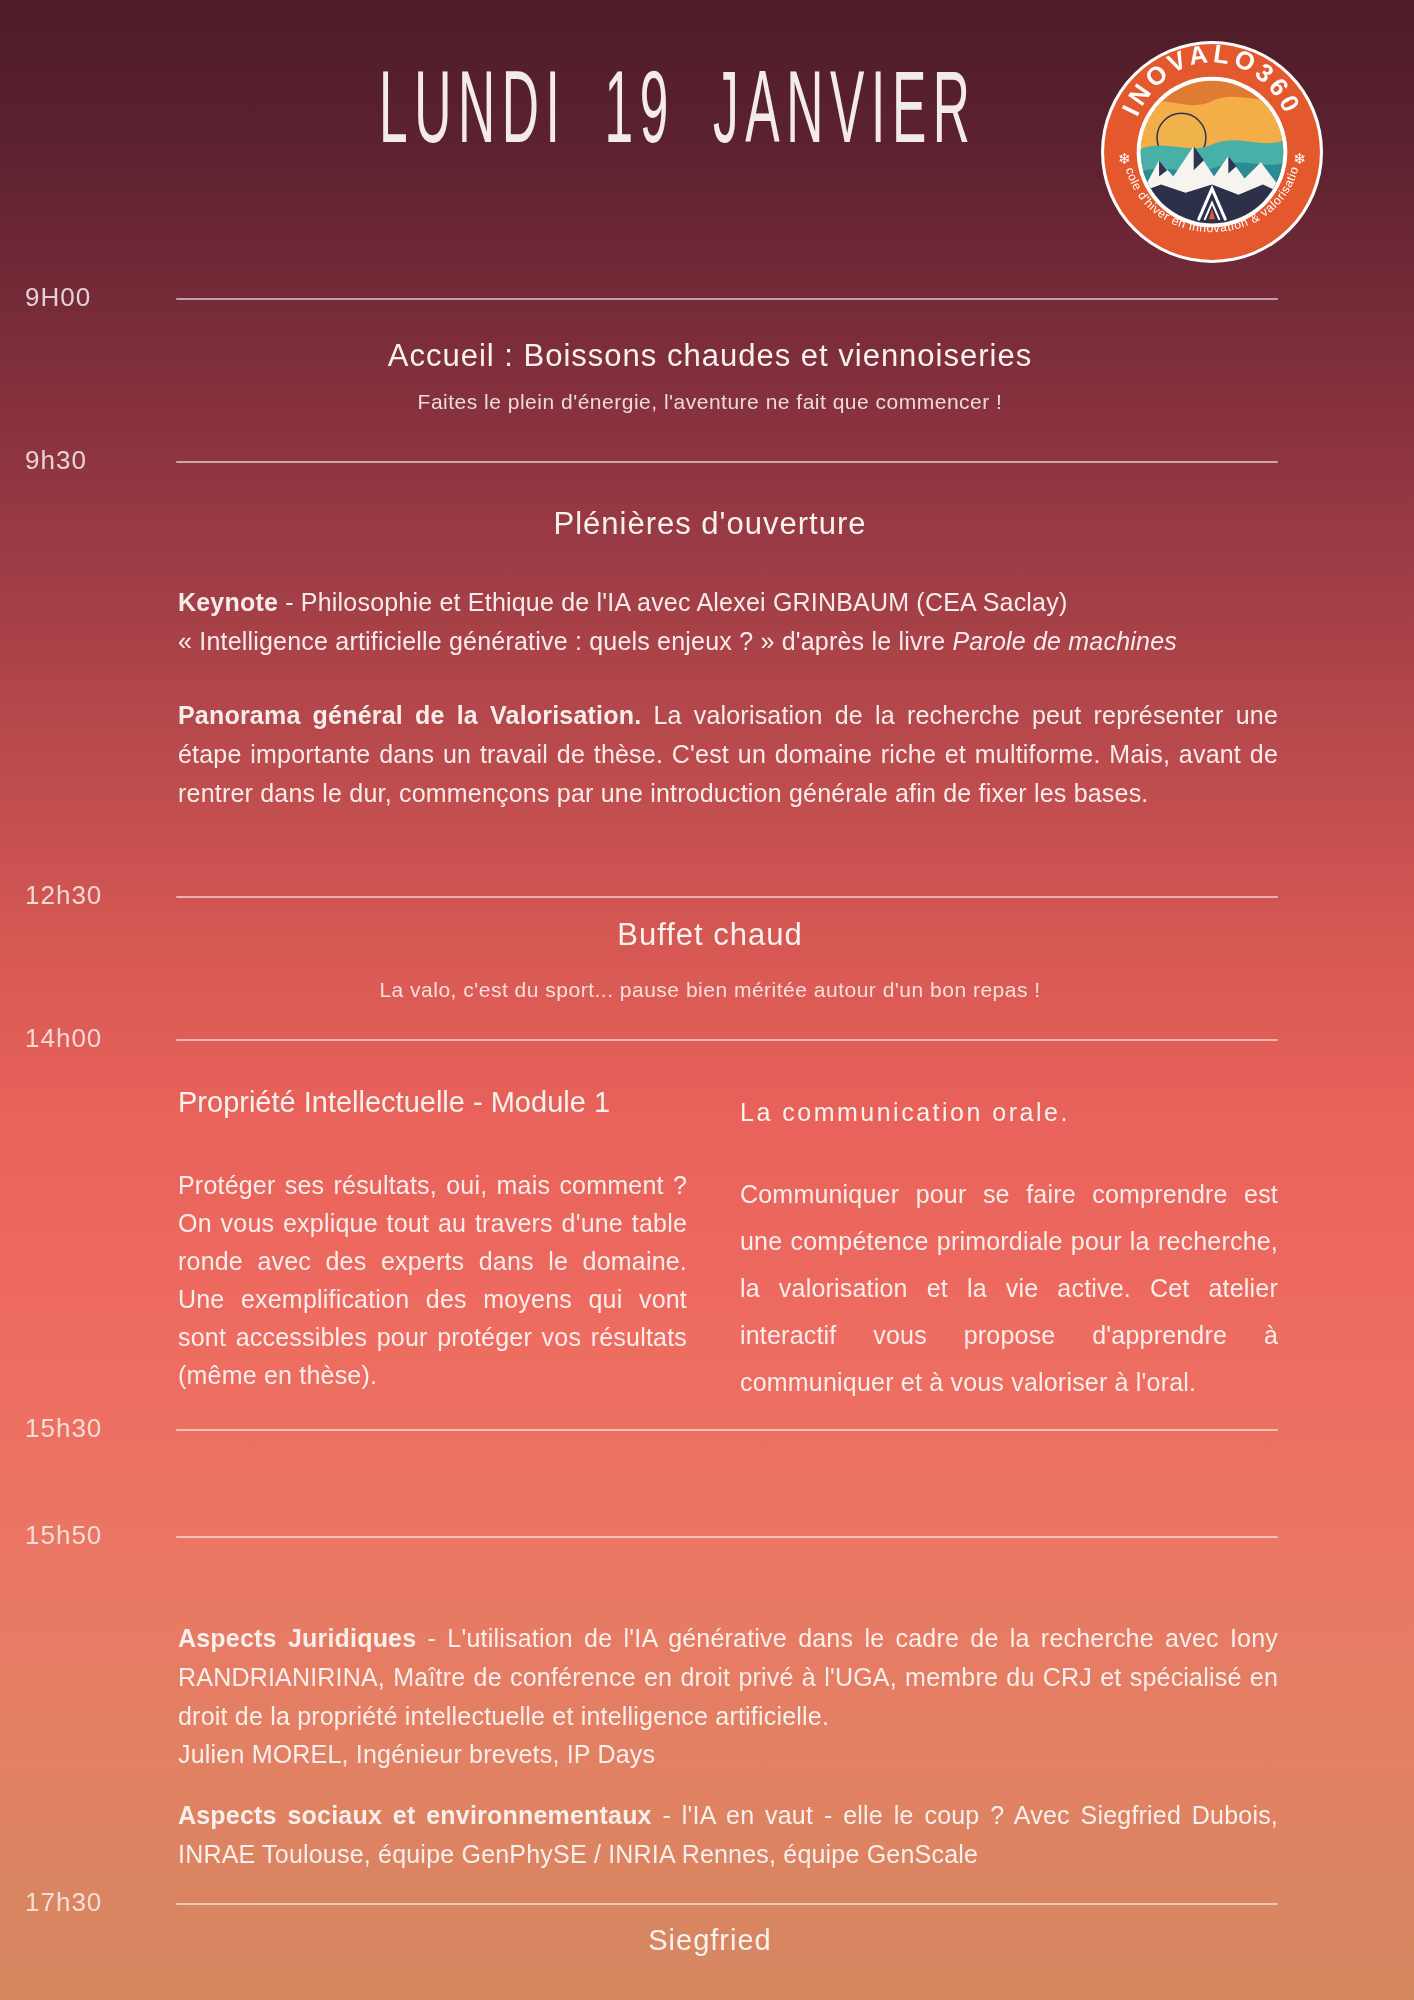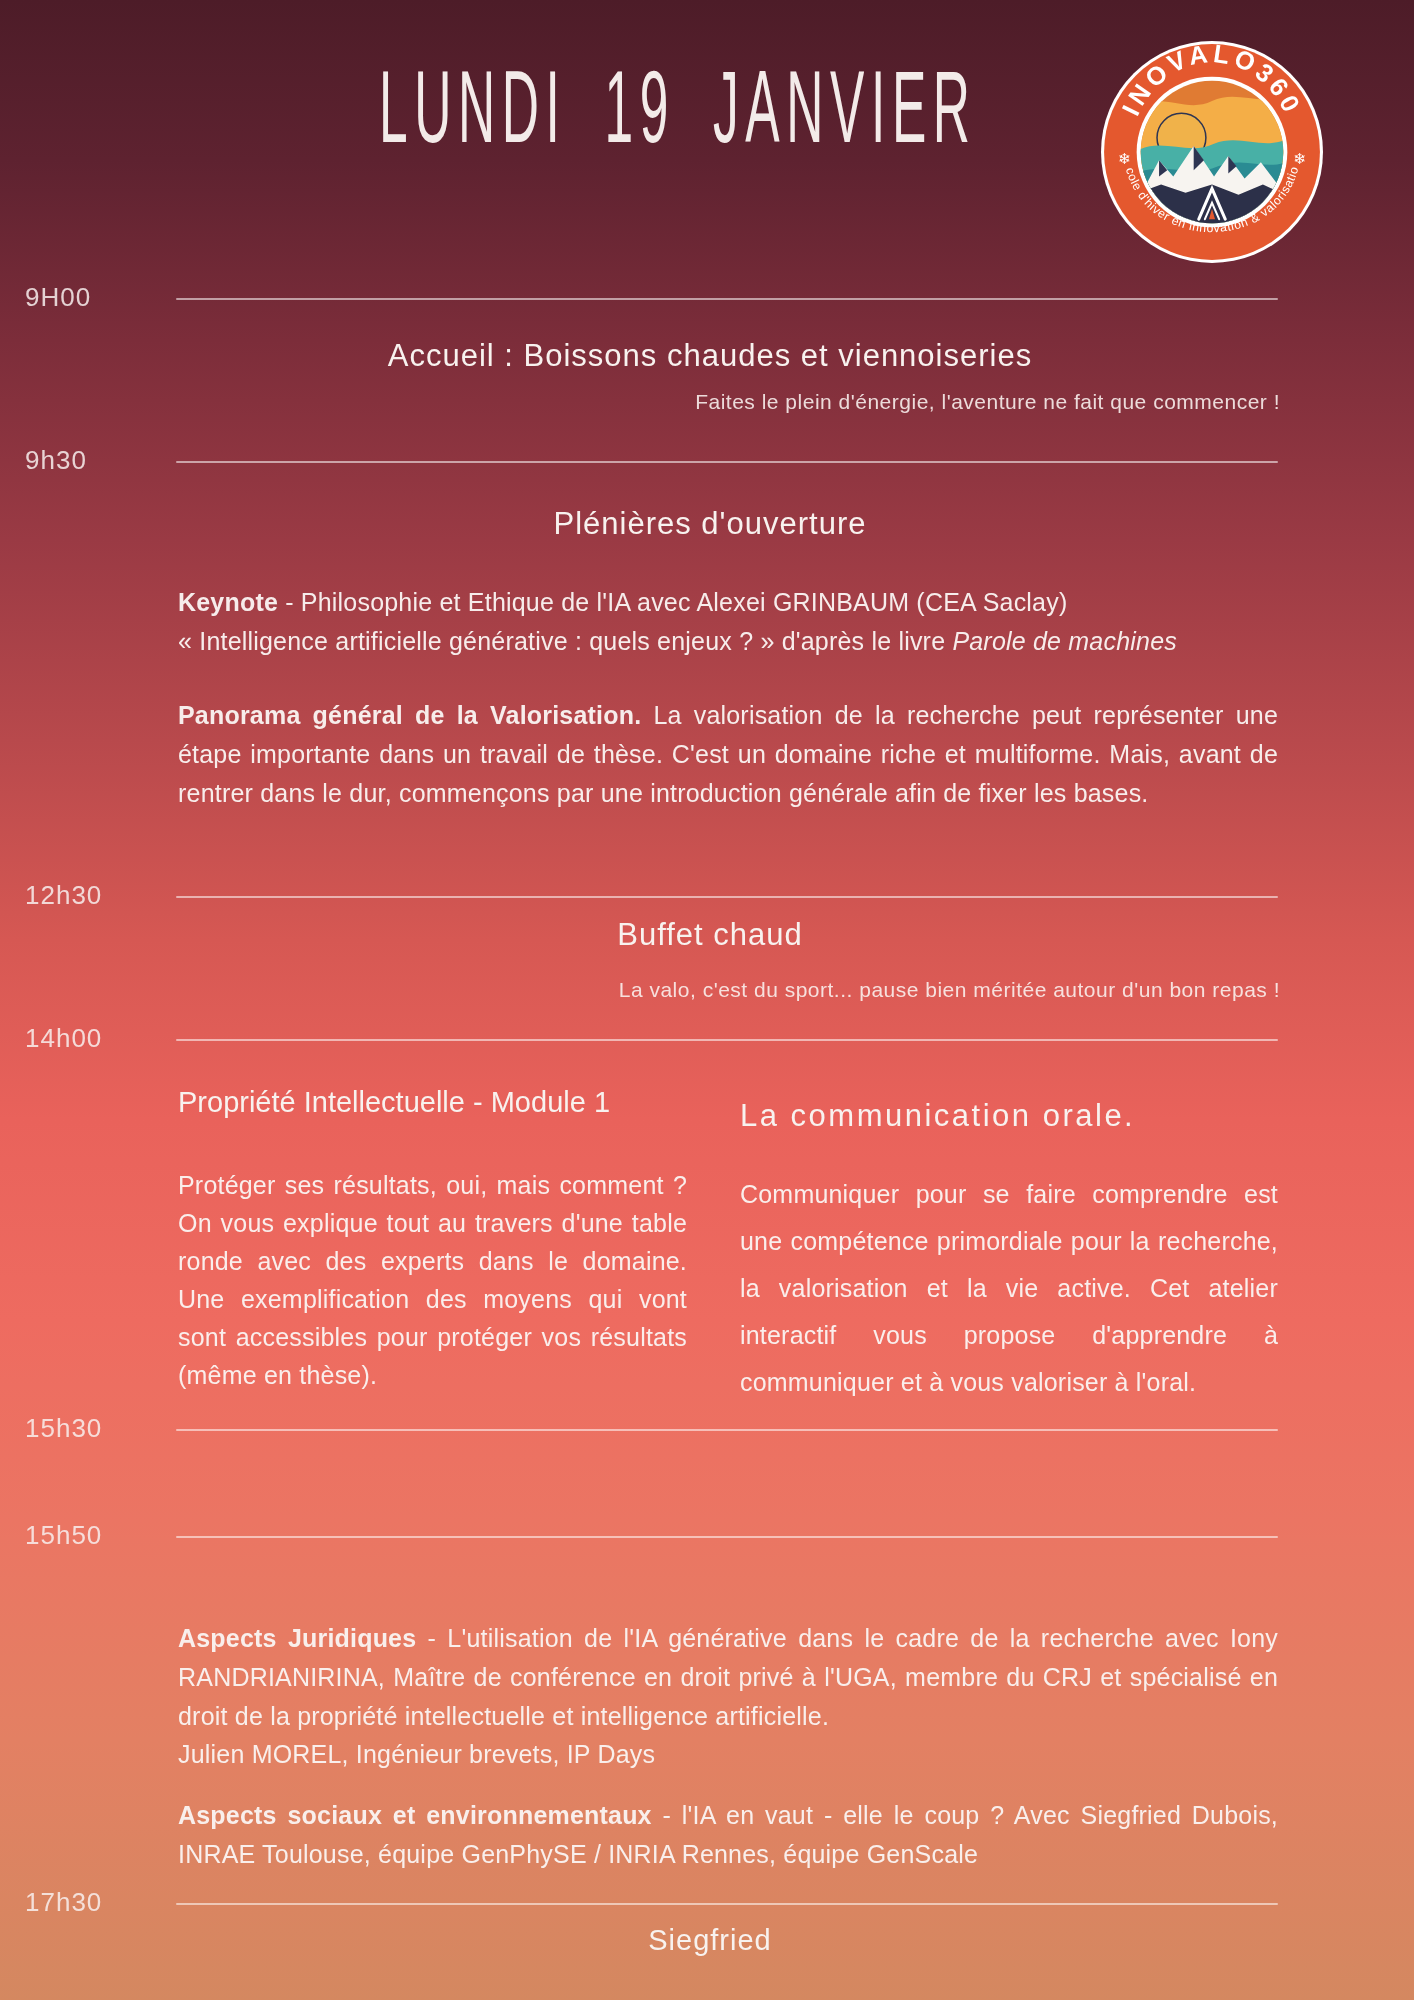--- a/index.html
+++ b/index.html
@@ -26,28 +26,28 @@
     position:absolute;left:25px;top:50%;transform:translateY(-52%);
     font-size:26px;font-weight:300;letter-spacing:1px;color:rgba(248,240,238,.85);
   }
   .tline{
     position:absolute;left:176px;width:1102px;top:50%;height:2px;
     background:rgba(255,255,255,.55);border-radius:1px;
   }
   
   .h{left:140px;width:1140px;text-align:center;font-size:31px;font-weight:400;
      letter-spacing:1px;color:#f8f2ef;white-space:nowrap;}
-  .sub{left:140px;width:1140px;text-align:right;font-size:21px;font-weight:300;
+  .sub{left:140px;width:1140px;text-align:center;font-size:21px;font-weight:300;
      letter-spacing:.5px;color:rgba(250,243,240,.88);}
   
   .para{left:178px;width:1100px;font-size:25px;font-weight:300;line-height:39px;
      text-align:justify;color:rgba(250,244,241,.96);letter-spacing:.2px;}
   .para.left-col{left:178px;width:509px;line-height:38px;}
   .para.right-col{left:740px;width:538px;line-height:47px;}
-  .colhead{font-size:31px;font-weight:400;color:#f8f2ef;white-space:nowrap;text-align:left;}
+  .colhead{font-size:25px;font-weight:400;color:#f8f2ef;white-space:nowrap;text-align:left;}
   .b{font-weight:bold;}
   .it{font-style:italic;}
   .line-normal{text-align:left;}
   
   .logo{left:1100px;top:40px;width:224px;height:224px;}
 </style>
 </head>
 <body>
 
 <div class="poster">

